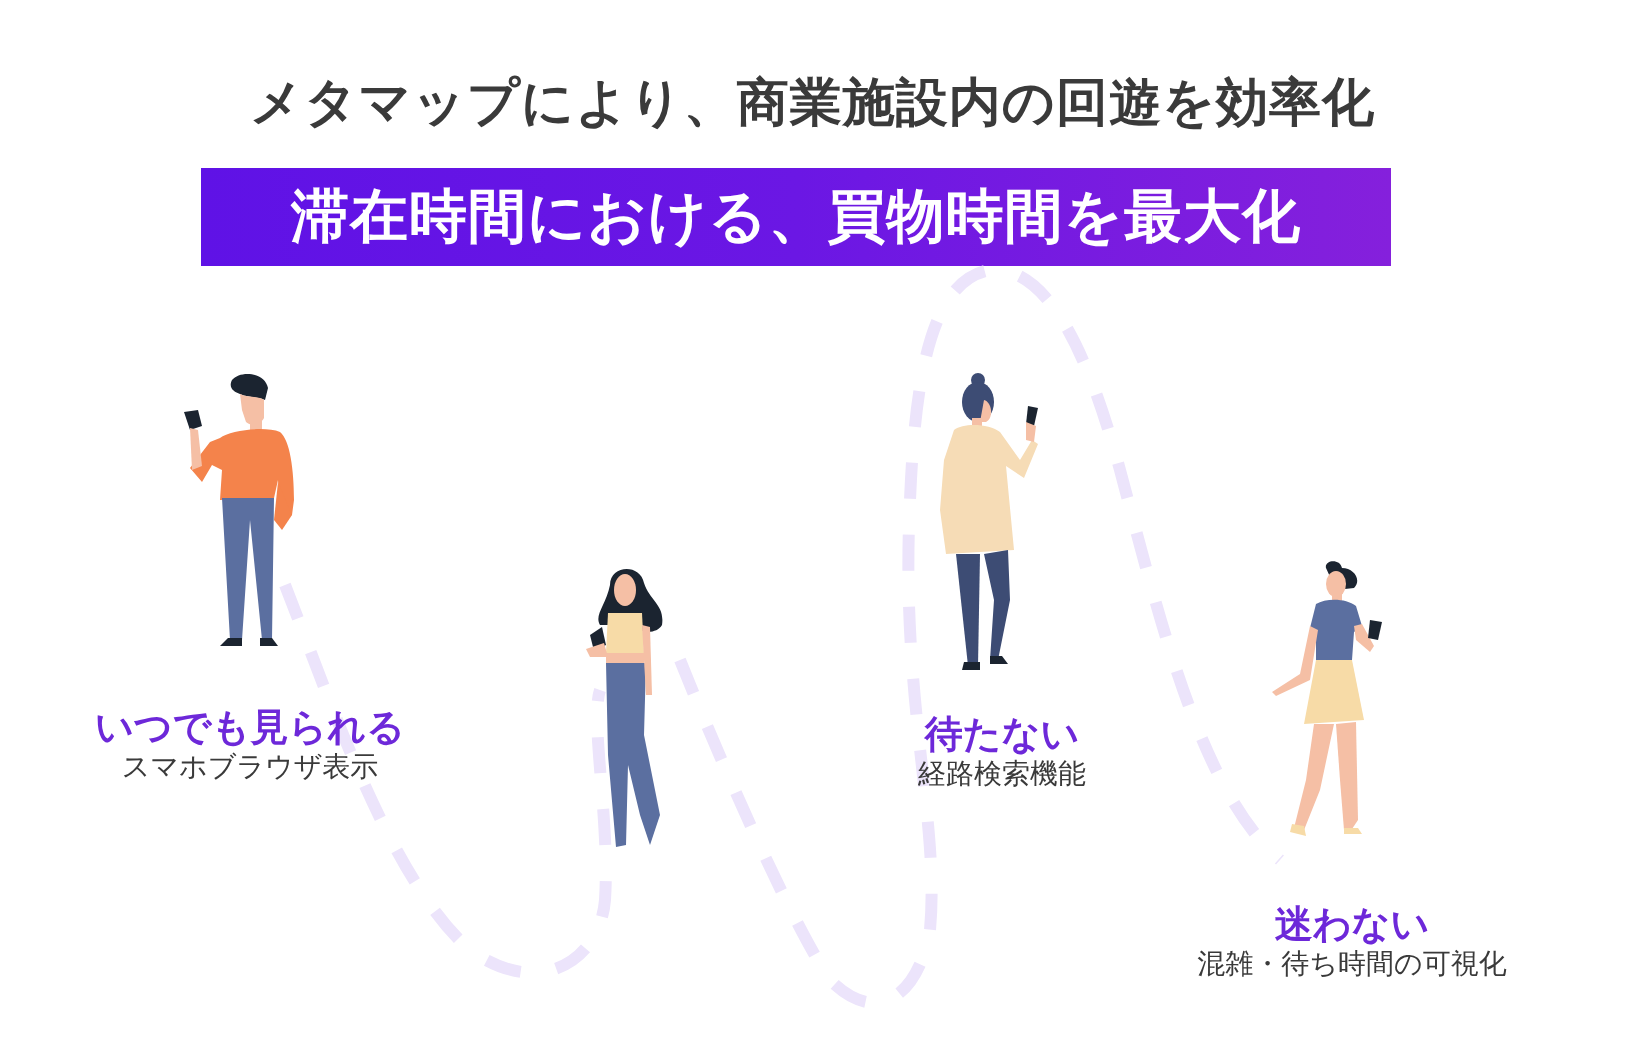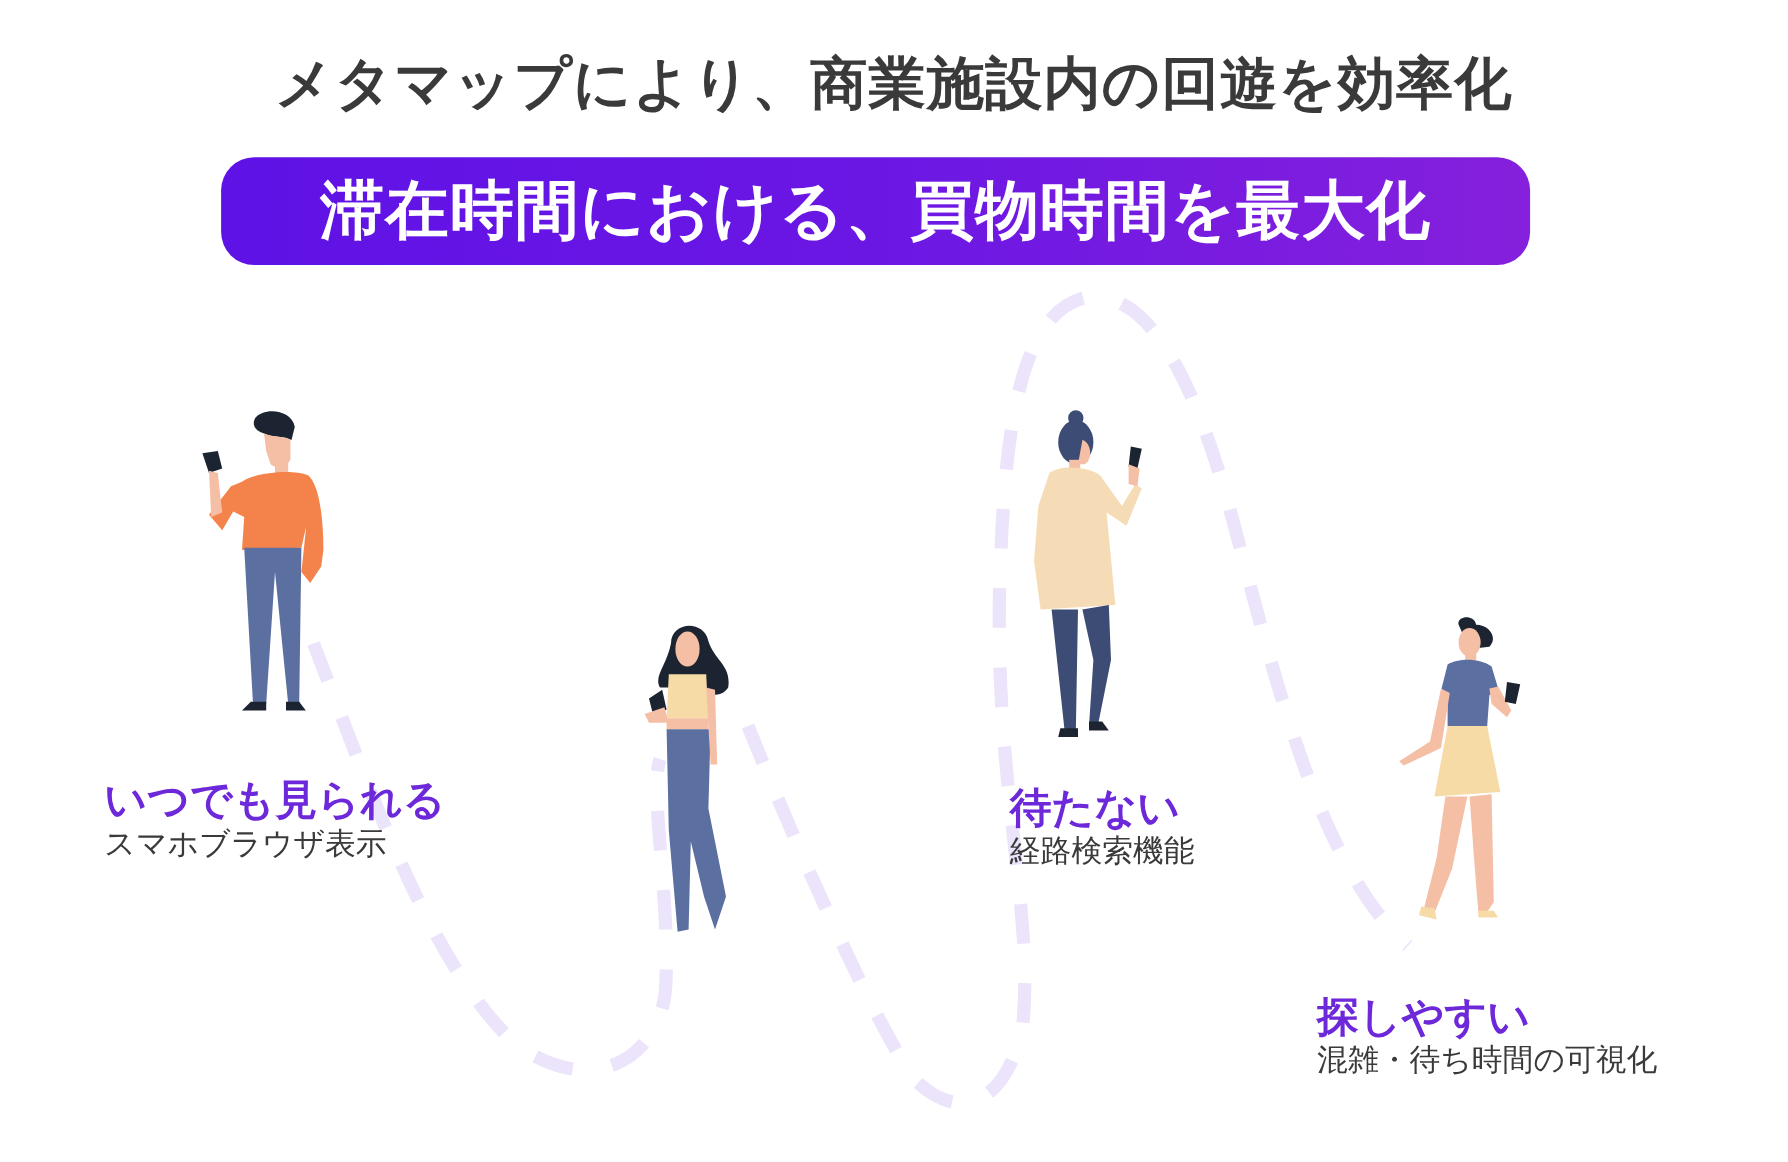--- a/index.html
+++ b/index.html
@@ -1,26 +1,26 @@
 <!DOCTYPE html>
 <html><head>
 <meta charset="utf-8">
 <style>
   html, body { margin:0; padding:0; background:#ffffff; }
   body { width:1625px; height:1056px; position:relative; overflow:hidden;
          font-family:"DejaVu Sans", "Liberation Sans", sans-serif; }
-  .title { position:absolute; left:0; width:1625px; top:42px; text-align:center;
+  .title { position:absolute; left:0; width:1625px; top:68px; text-align:center;
            font-size:52px; font-weight:bold; color:#3a3a3a; letter-spacing:1px; }
-  .banner { position:absolute; left:201px; top:143px; width:1190px; height:98px;
+  .banner { position:absolute; left:201px; top:168px; width:1190px; height:98px;
             background:linear-gradient(90deg,#5f12e6 0%,#6b17e4 50%,#8520dc 100%);
-            display:flex; align-items:center; justify-content:center;border-radius:30px; }
+            display:flex; align-items:center; justify-content:center; }
   .banner span { color:#ffffff; font-size:58px; font-weight:bold; letter-spacing:1px; }
   .path { position:absolute; left:0; top:0; }
   .figure { position:absolute; }
-  .label { position:absolute; transform:translateX(-50%); white-space:nowrap; }
+  .label { position:absolute; text-align:center; transform:translateX(-50%); white-space:nowrap; }
   .label .head { color:#6d28d9; font-size:38px; font-weight:bold; line-height:44px; display:block; }
   .label .sub { color:#3a3a3a; font-size:28px; font-weight:normal; line-height:36px; display:block; }
 </style>
 </head>
 <body>
 
 <div class="title">メタマップにより、商業施設内の回遊を効率化</div>
 
 <div class="banner">
   <span>滞在時間における、買物時間を最大化</span>
@@ -92,15 +92,15 @@
 
 <div class="label" style="left:632px;top:902px">
 </div>
 
 <div class="label" style="left:1002px;top:712px">
   <span class="head">待たない</span>
   <span class="sub">経路検索機能</span>
 </div>
 
 <div class="label" style="left:1352px;top:902px">
-  <span class="head">探しやすい</span>
+  <span class="head">迷わない</span>
   <span class="sub">混雑・待ち時間の可視化</span>
 </div>
 
 </body></html>

